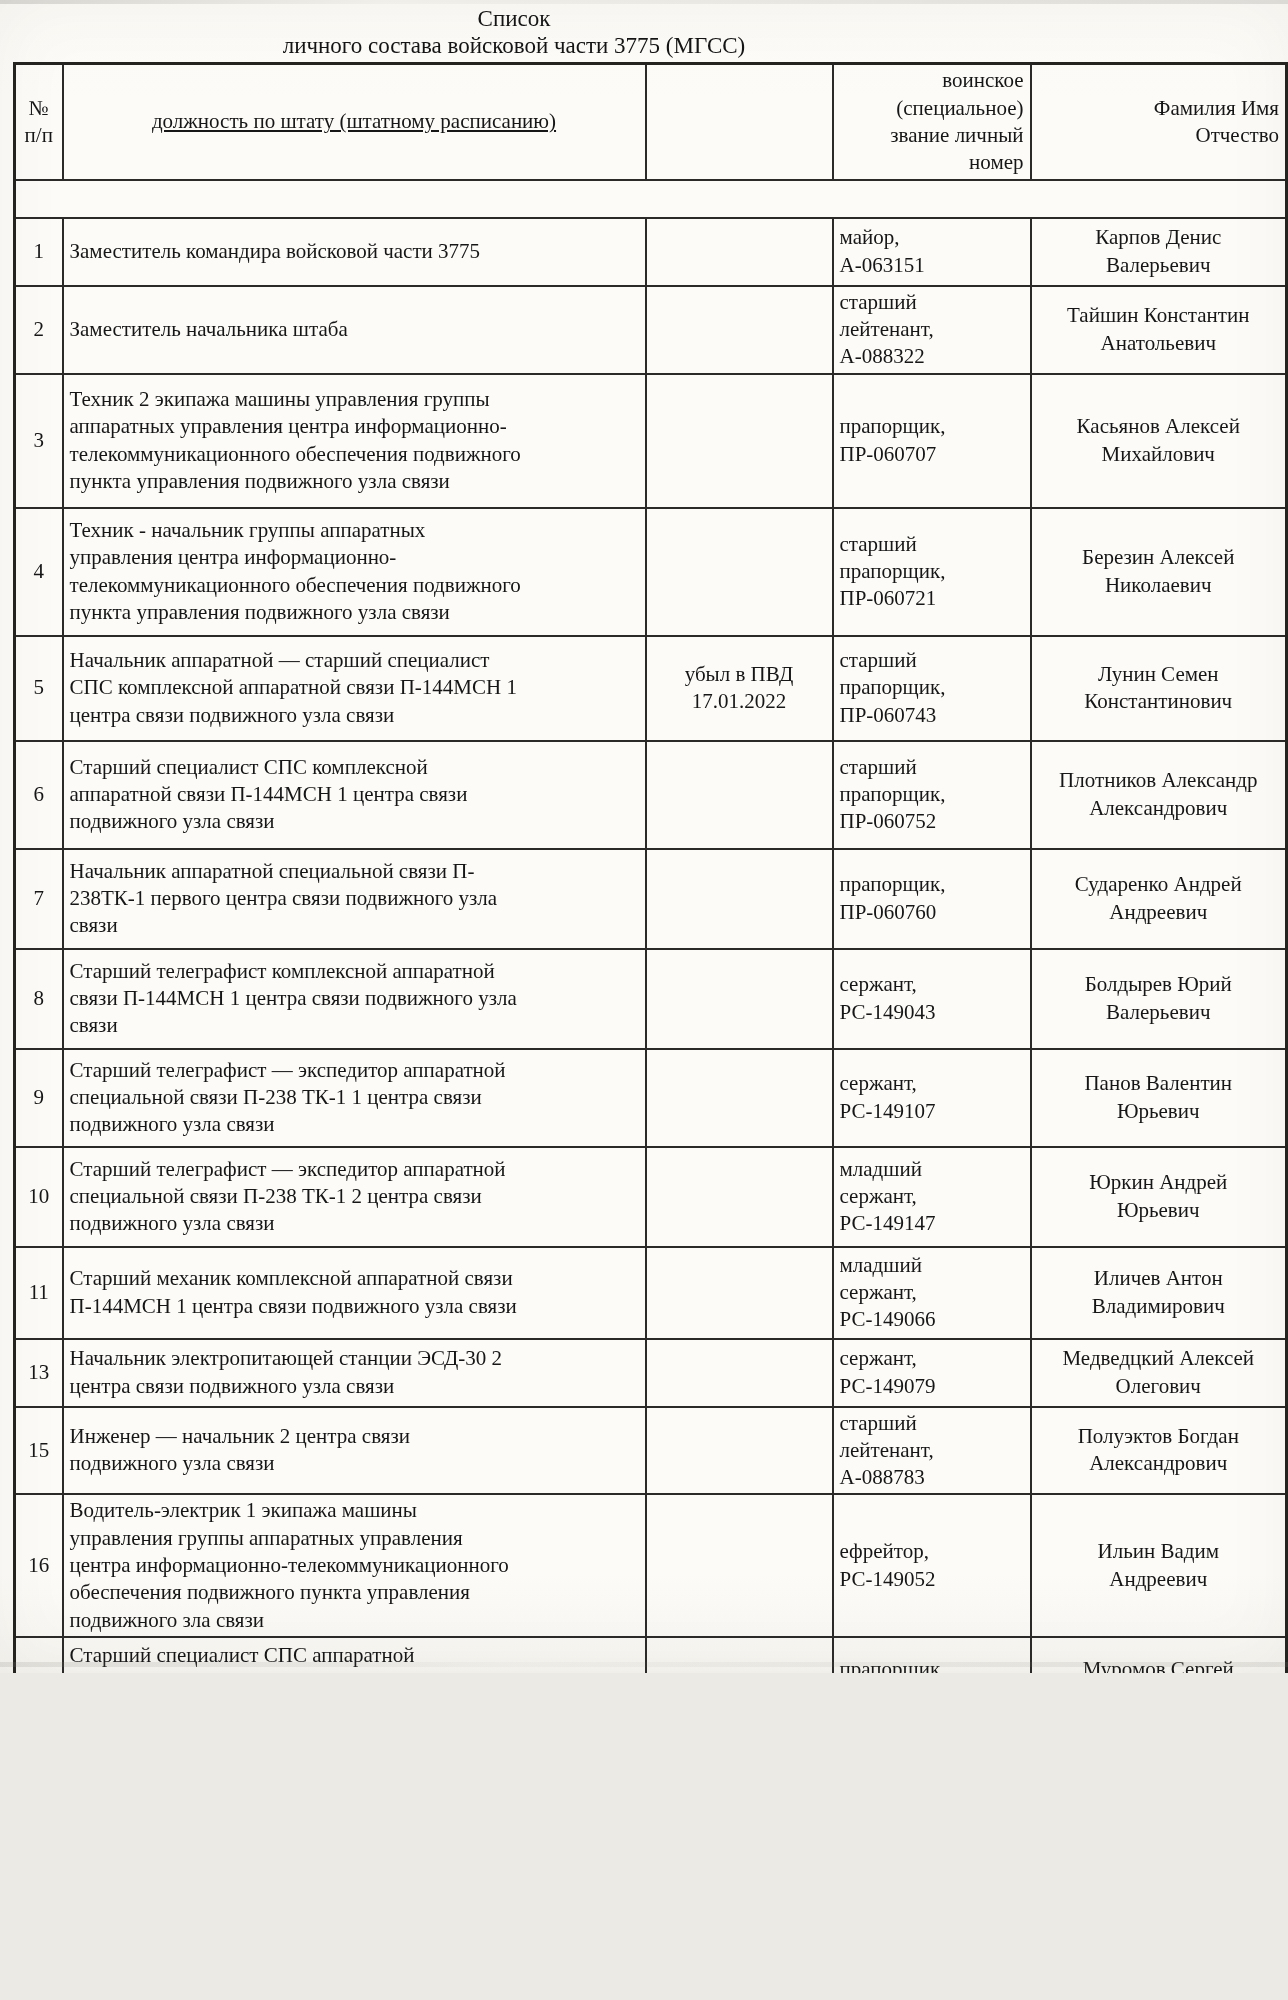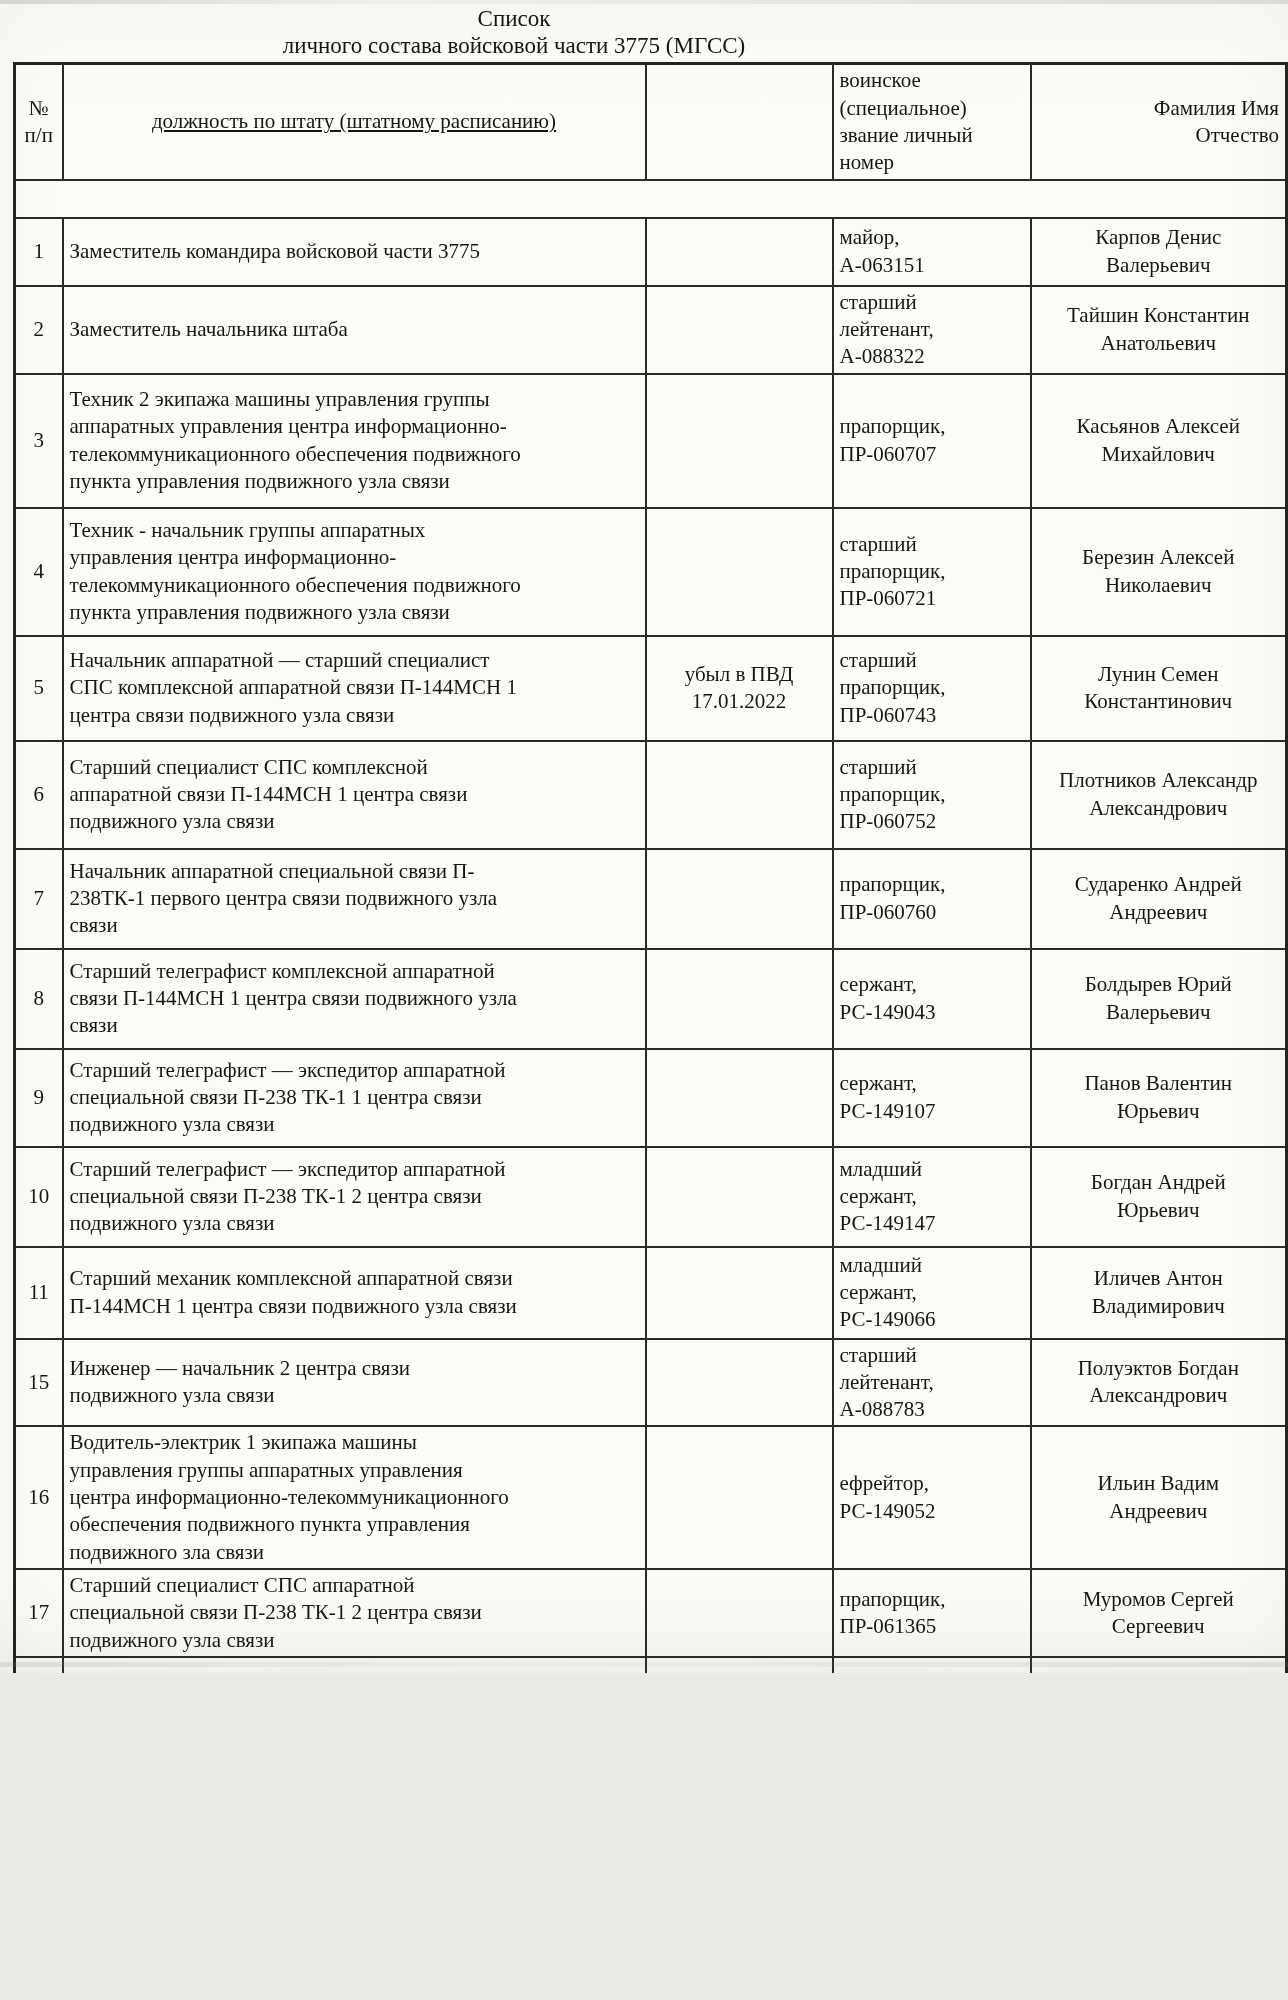--- a/index.html
+++ b/index.html
@@ -54,21 +54,21 @@
     line-height:1.3;
     vertical-align:middle;
     white-space:pre-line;
     overflow:hidden;
     font-weight:normal;
   }
   table.roster{border:3px solid #242320;}
   thead th{height:100px;}
   th.c-num{font-size:22px;vertical-align:top;padding-top:8px;text-align:center;line-height:1.25;}
   th.c-pos{text-align:center;vertical-align:middle;padding-top:22px;text-decoration:underline;}
-  th.c-rank{text-align:left;line-height:1.22;padding-top:2px;}
+  th.c-rank{text-align:right;line-height:1.22;padding-top:2px;}
   th.c-name{text-align:right;}
   td.c-num{text-align:center;padding:2px 2px;}
   td.c-pos{text-align:left;padding-left:8px;border-radius:22px;}
   td.c-note{text-align:center;}
   td.c-rank{text-align:left;padding-left:7px;}
   td.c-name{text-align:center;margin-top:32px;}
   tbody tr.spacer-row td{border-left:3px solid #242320;border-right:3px solid #242320;}
   
   tbody tr:nth-child(1){height:38px;}
   tbody tr:nth-child(2){height:68px;}
@@ -230,33 +230,43 @@
   </tr>
         <tr>
     <td class="c-num">10</td>
     <td class="c-pos">Старший телеграфист — экспедитор аппаратной
 специальной связи П-238 ТК-1 2 центра связи
 подвижного узла связи</td>
     <td class="c-note"></td>
     <td class="c-rank">младший
 сержант,
 РС-149147</td>
-    <td class="c-name">Богдан Андрей
+    <td class="c-name">Юркин Андрей
 Юрьевич</td>
   </tr>
         <tr>
     <td class="c-num">11</td>
     <td class="c-pos">Старший механик комплексной аппаратной связи
 П-144МСН 1 центра связи подвижного узла связи</td>
     <td class="c-note"></td>
     <td class="c-rank">младший
 сержант,
 РС-149066</td>
     <td class="c-name">Иличев Антон
 Владимирович</td>
+  </tr>
+        <tr>
+    <td class="c-num">13</td>
+    <td class="c-pos">Начальник электропитающей станции ЭСД-30 2
+центра связи подвижного узла связи</td>
+    <td class="c-note"></td>
+    <td class="c-rank">сержант,
+РС-149079</td>
+    <td class="c-name">Медведцкий Алексей
+Олегович</td>
   </tr>
         <tr>
     <td class="c-num">15</td>
     <td class="c-pos">Инженер — начальник 2 центра связи
 подвижного узла связи</td>
     <td class="c-note"></td>
     <td class="c-rank">старший
 лейтенант,
 А-088783</td>
     <td class="c-name">Полуэктов Богдан

